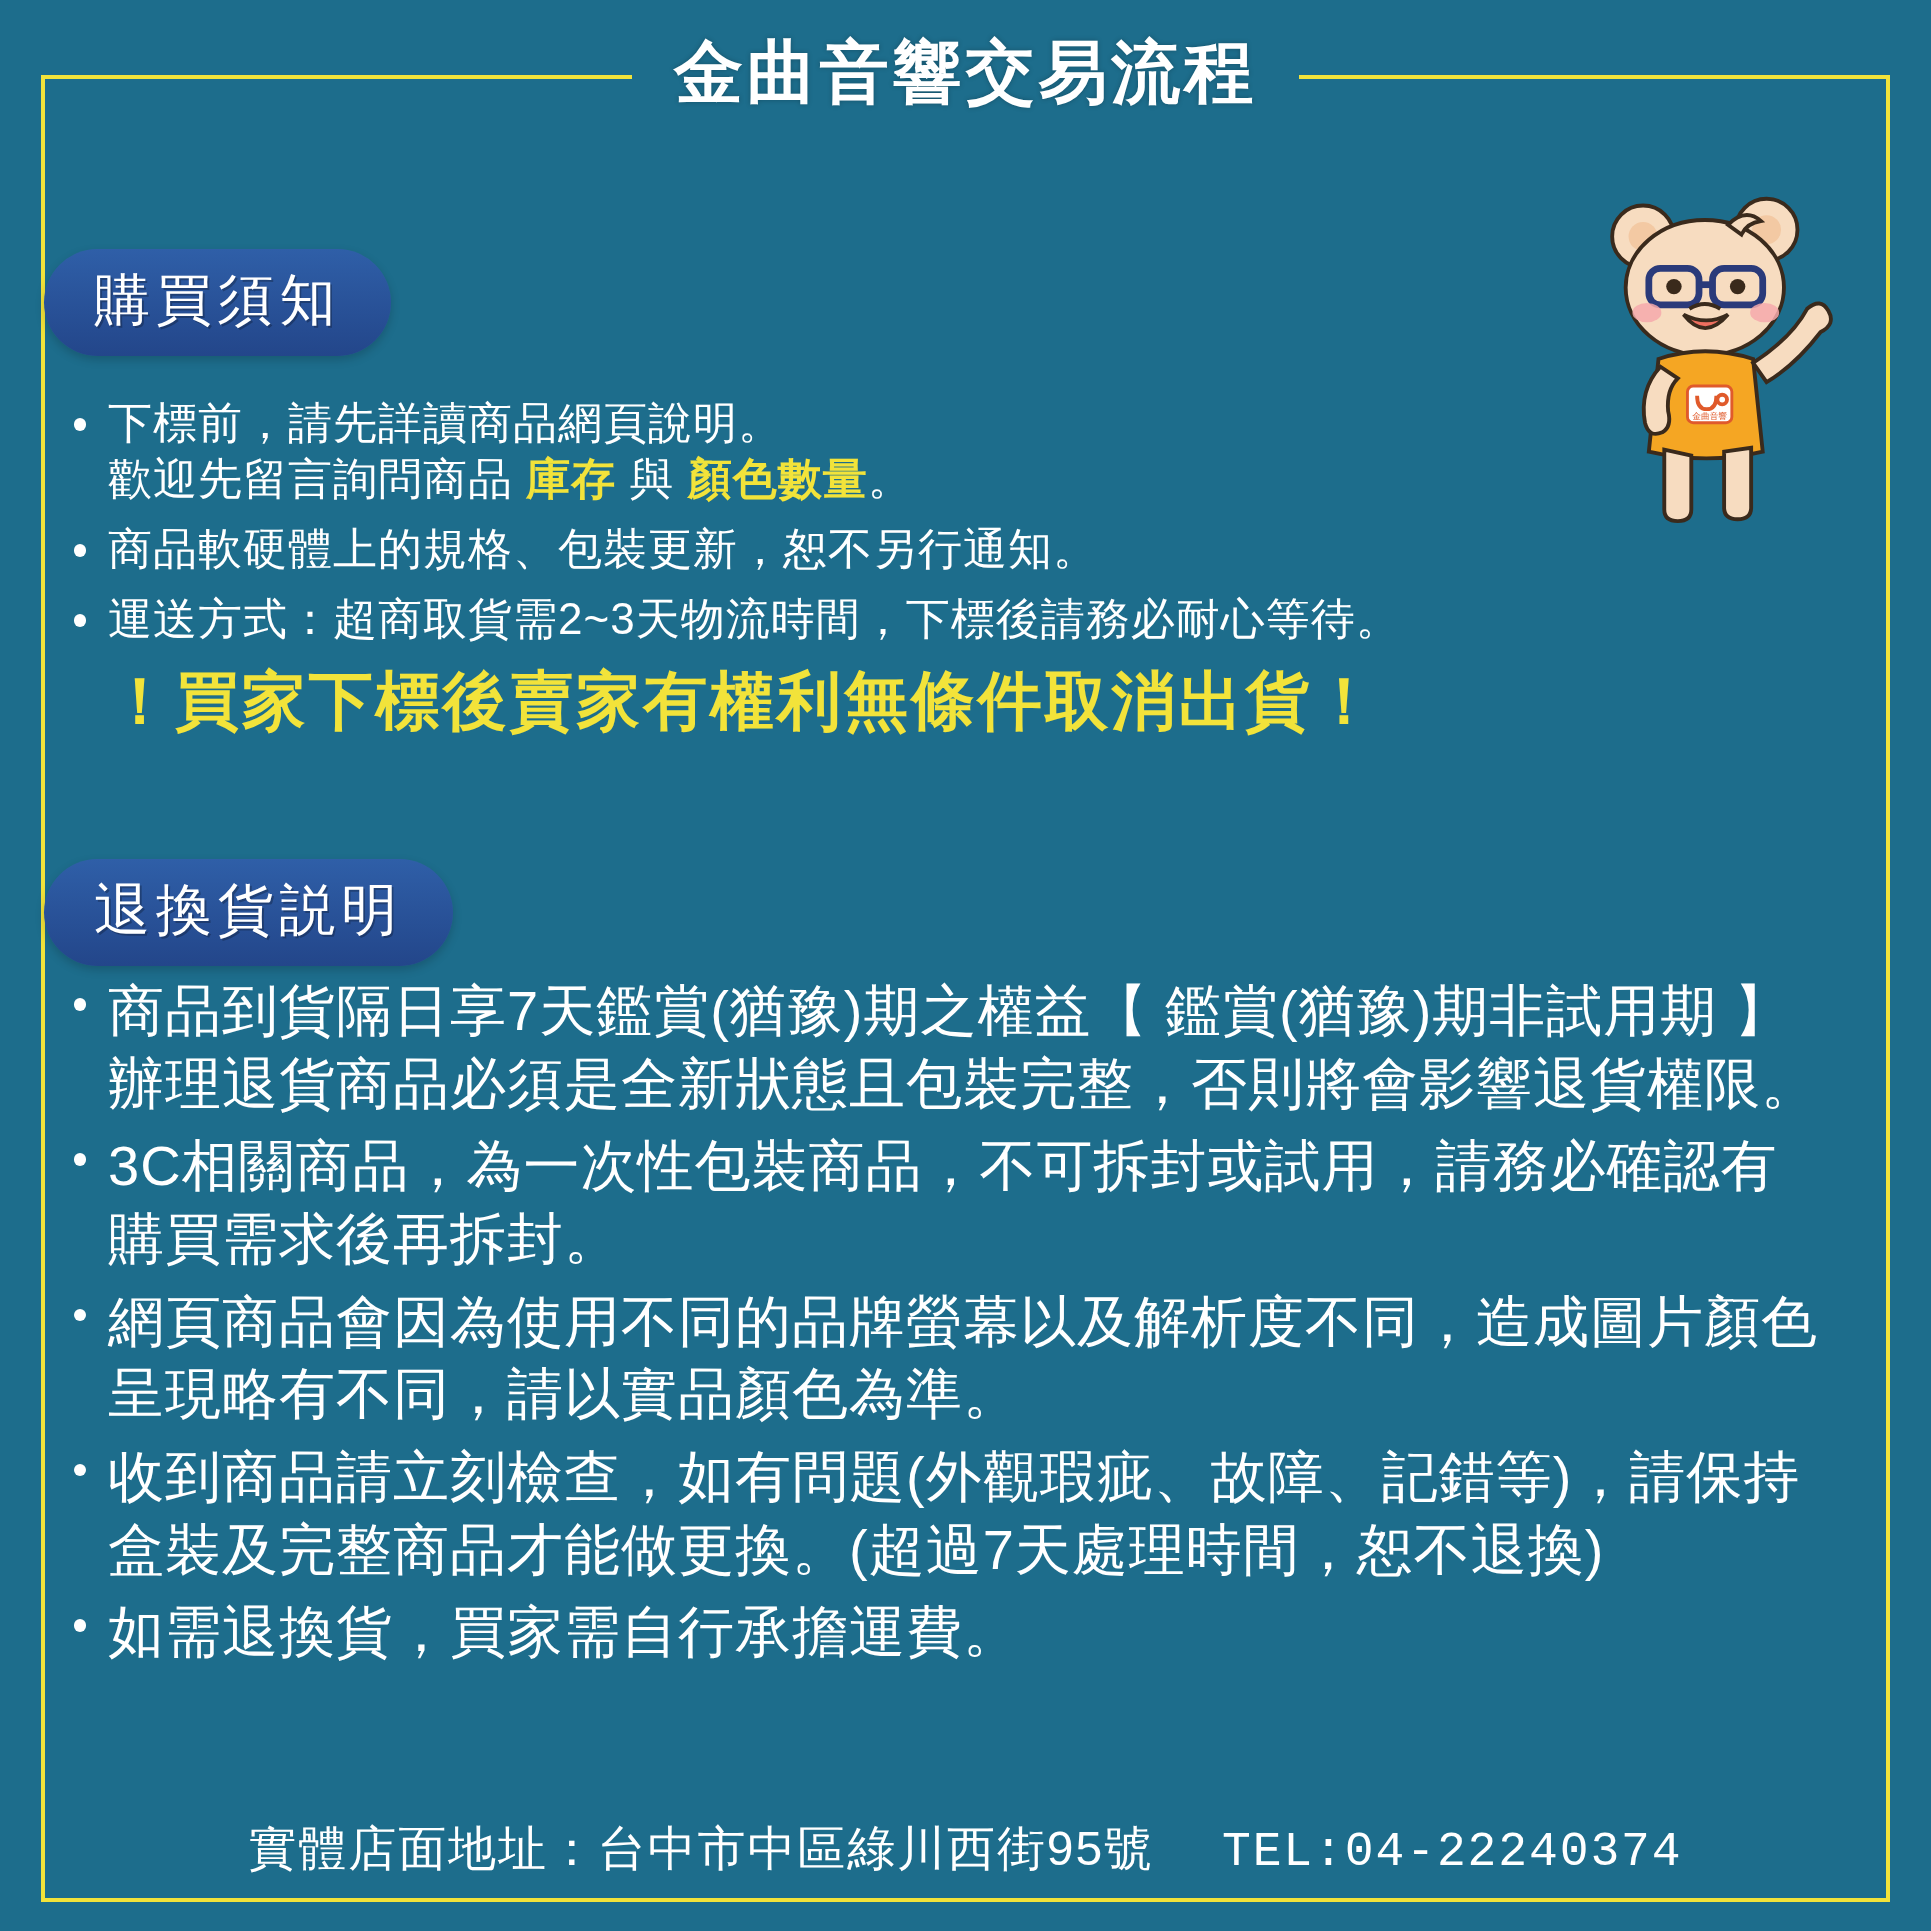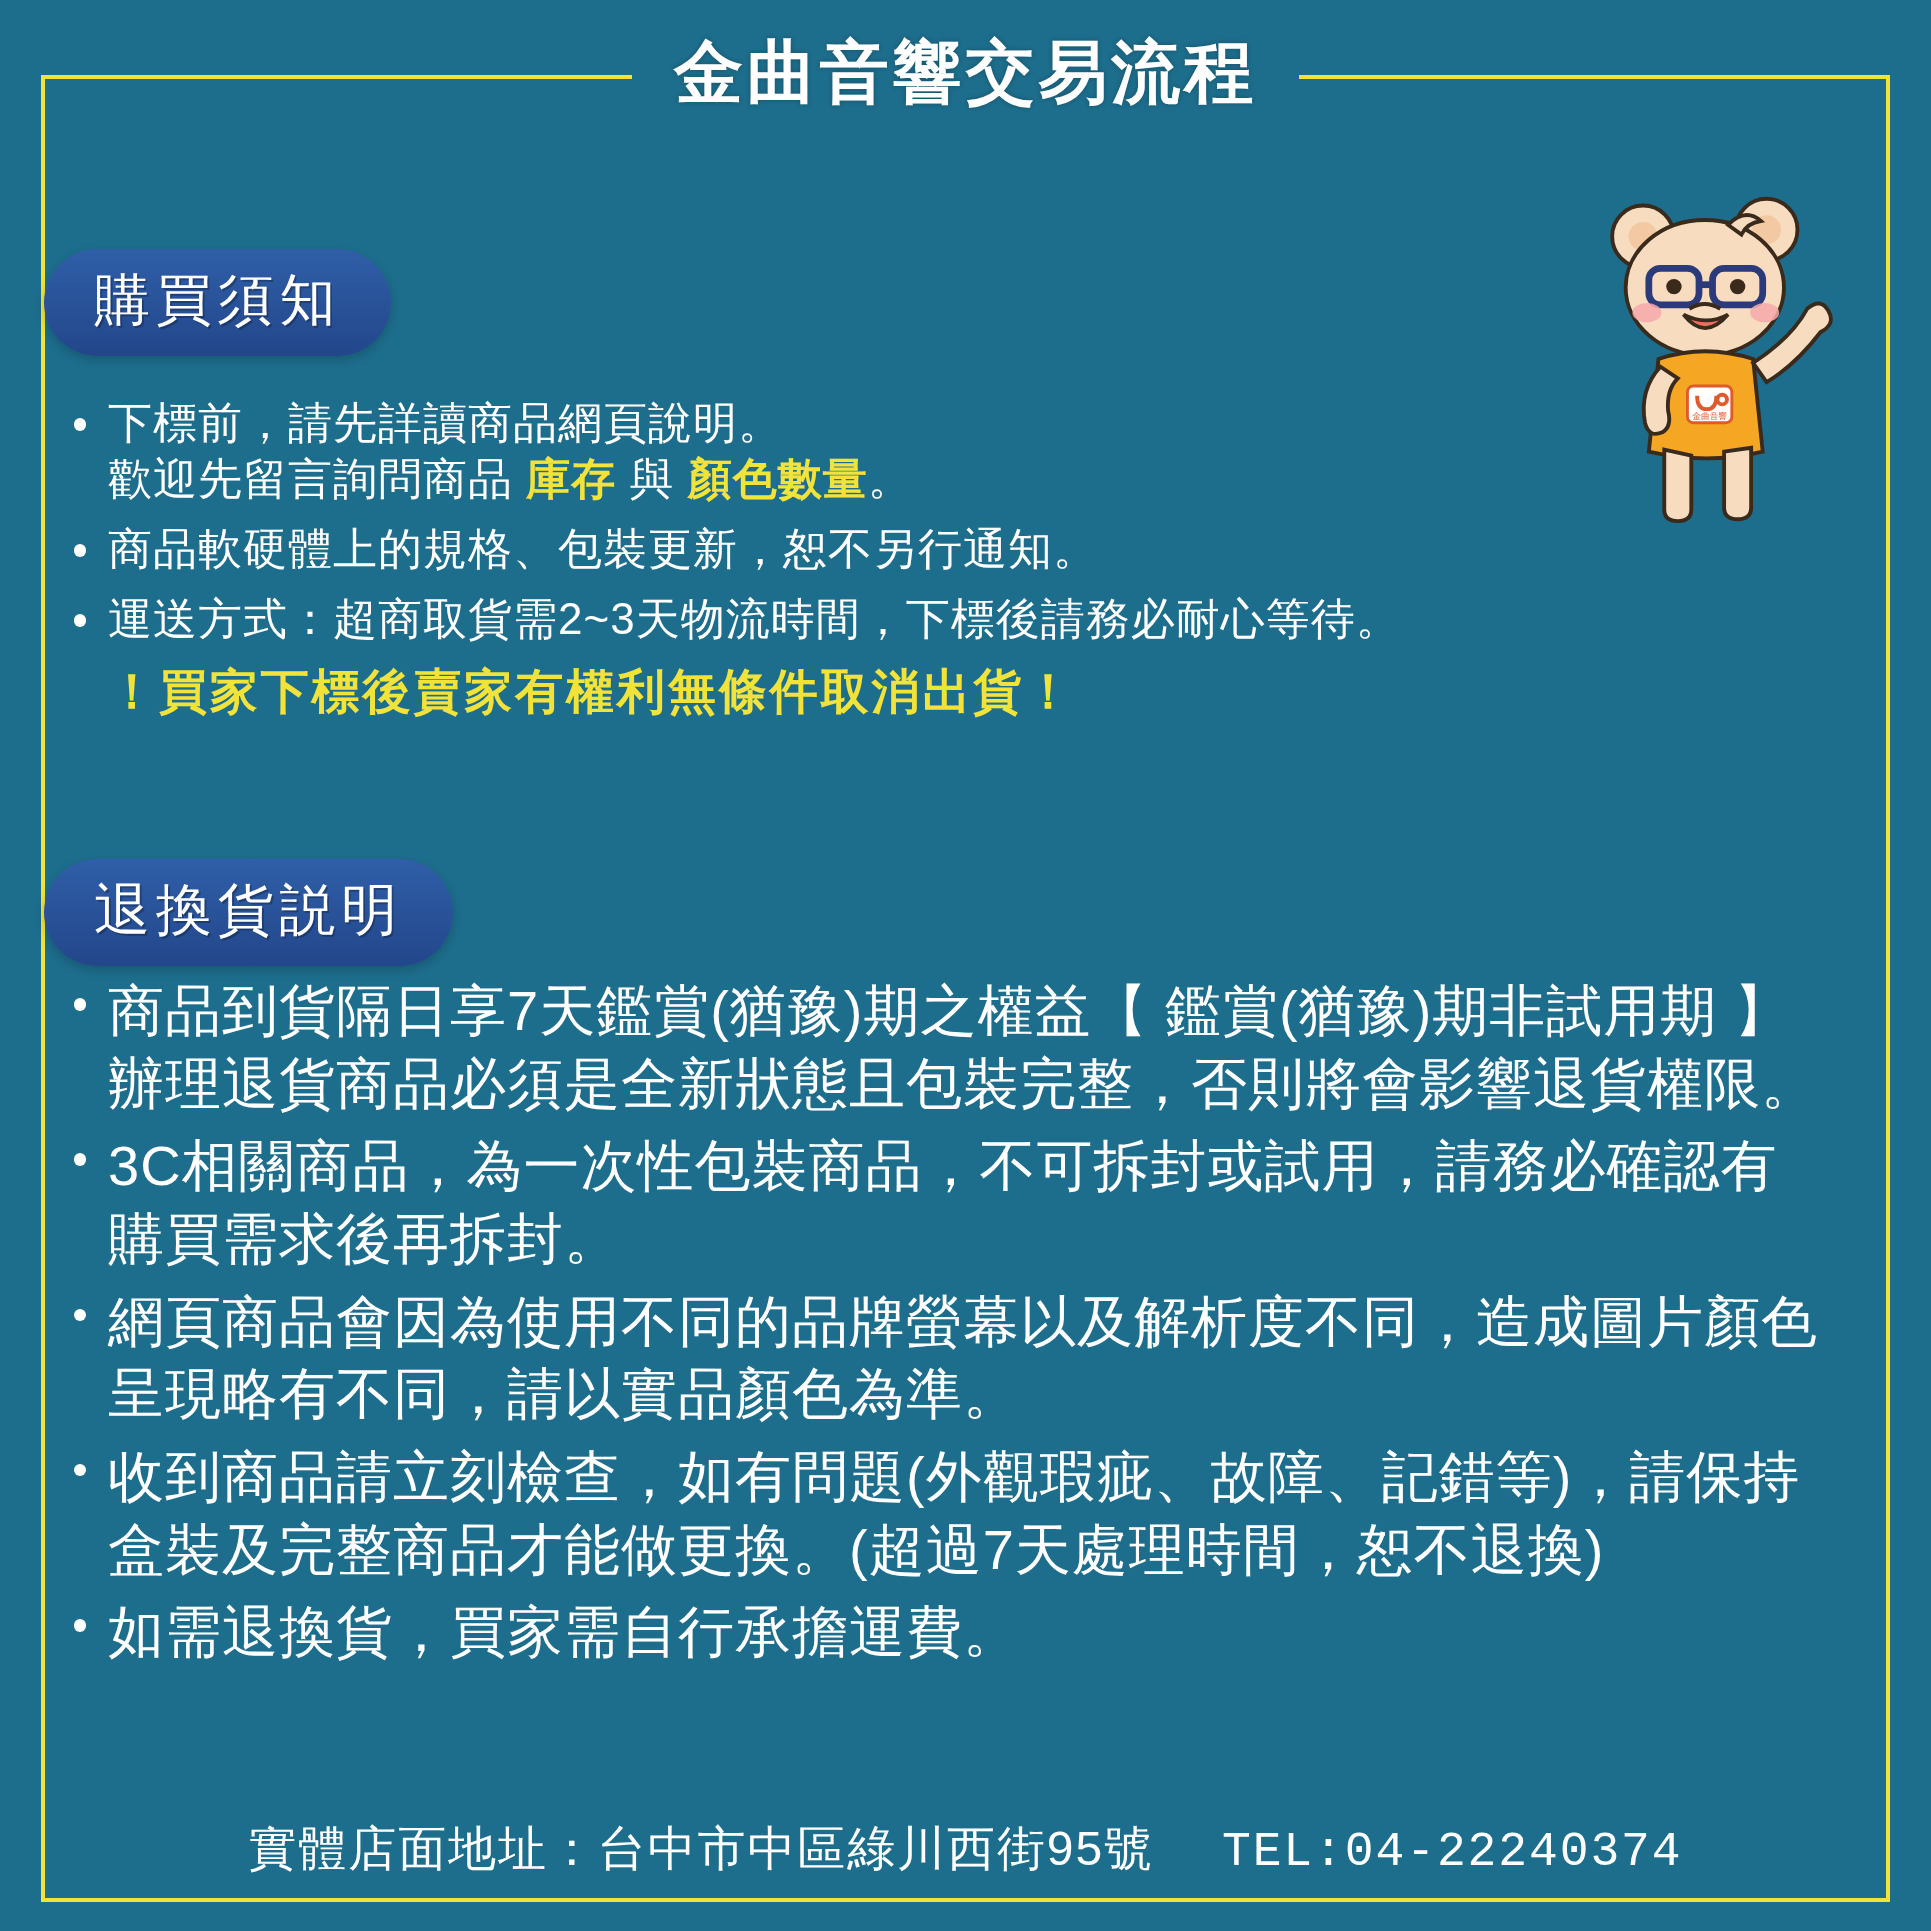--- a/index.html
+++ b/index.html
@@ -92,21 +92,21 @@
     background: #ffffff;
     border-radius: 50%;
   }
   li.nodot { padding-left: 44px; }
   li.nodot::before { display: none; }
 
   .hl { color: #f2e33a; font-weight: bold; }
   .warn {
     color: #f2e33a;
     font-weight: bold;
-    font-size: 48px;
+    font-size: 64px;
     letter-spacing: 2.9px;
   }
 
   #section-1 { left: 64px; top: 367px; width: 1506px; margin-top: 28px; }
   #section-2 { left: 64px; top: 975px; width: 1777px; }
 
   #section-2 ul.bullets > li {
     font-size: 56px;
     line-height: 1.30;
     margin-bottom: 9.7px;

